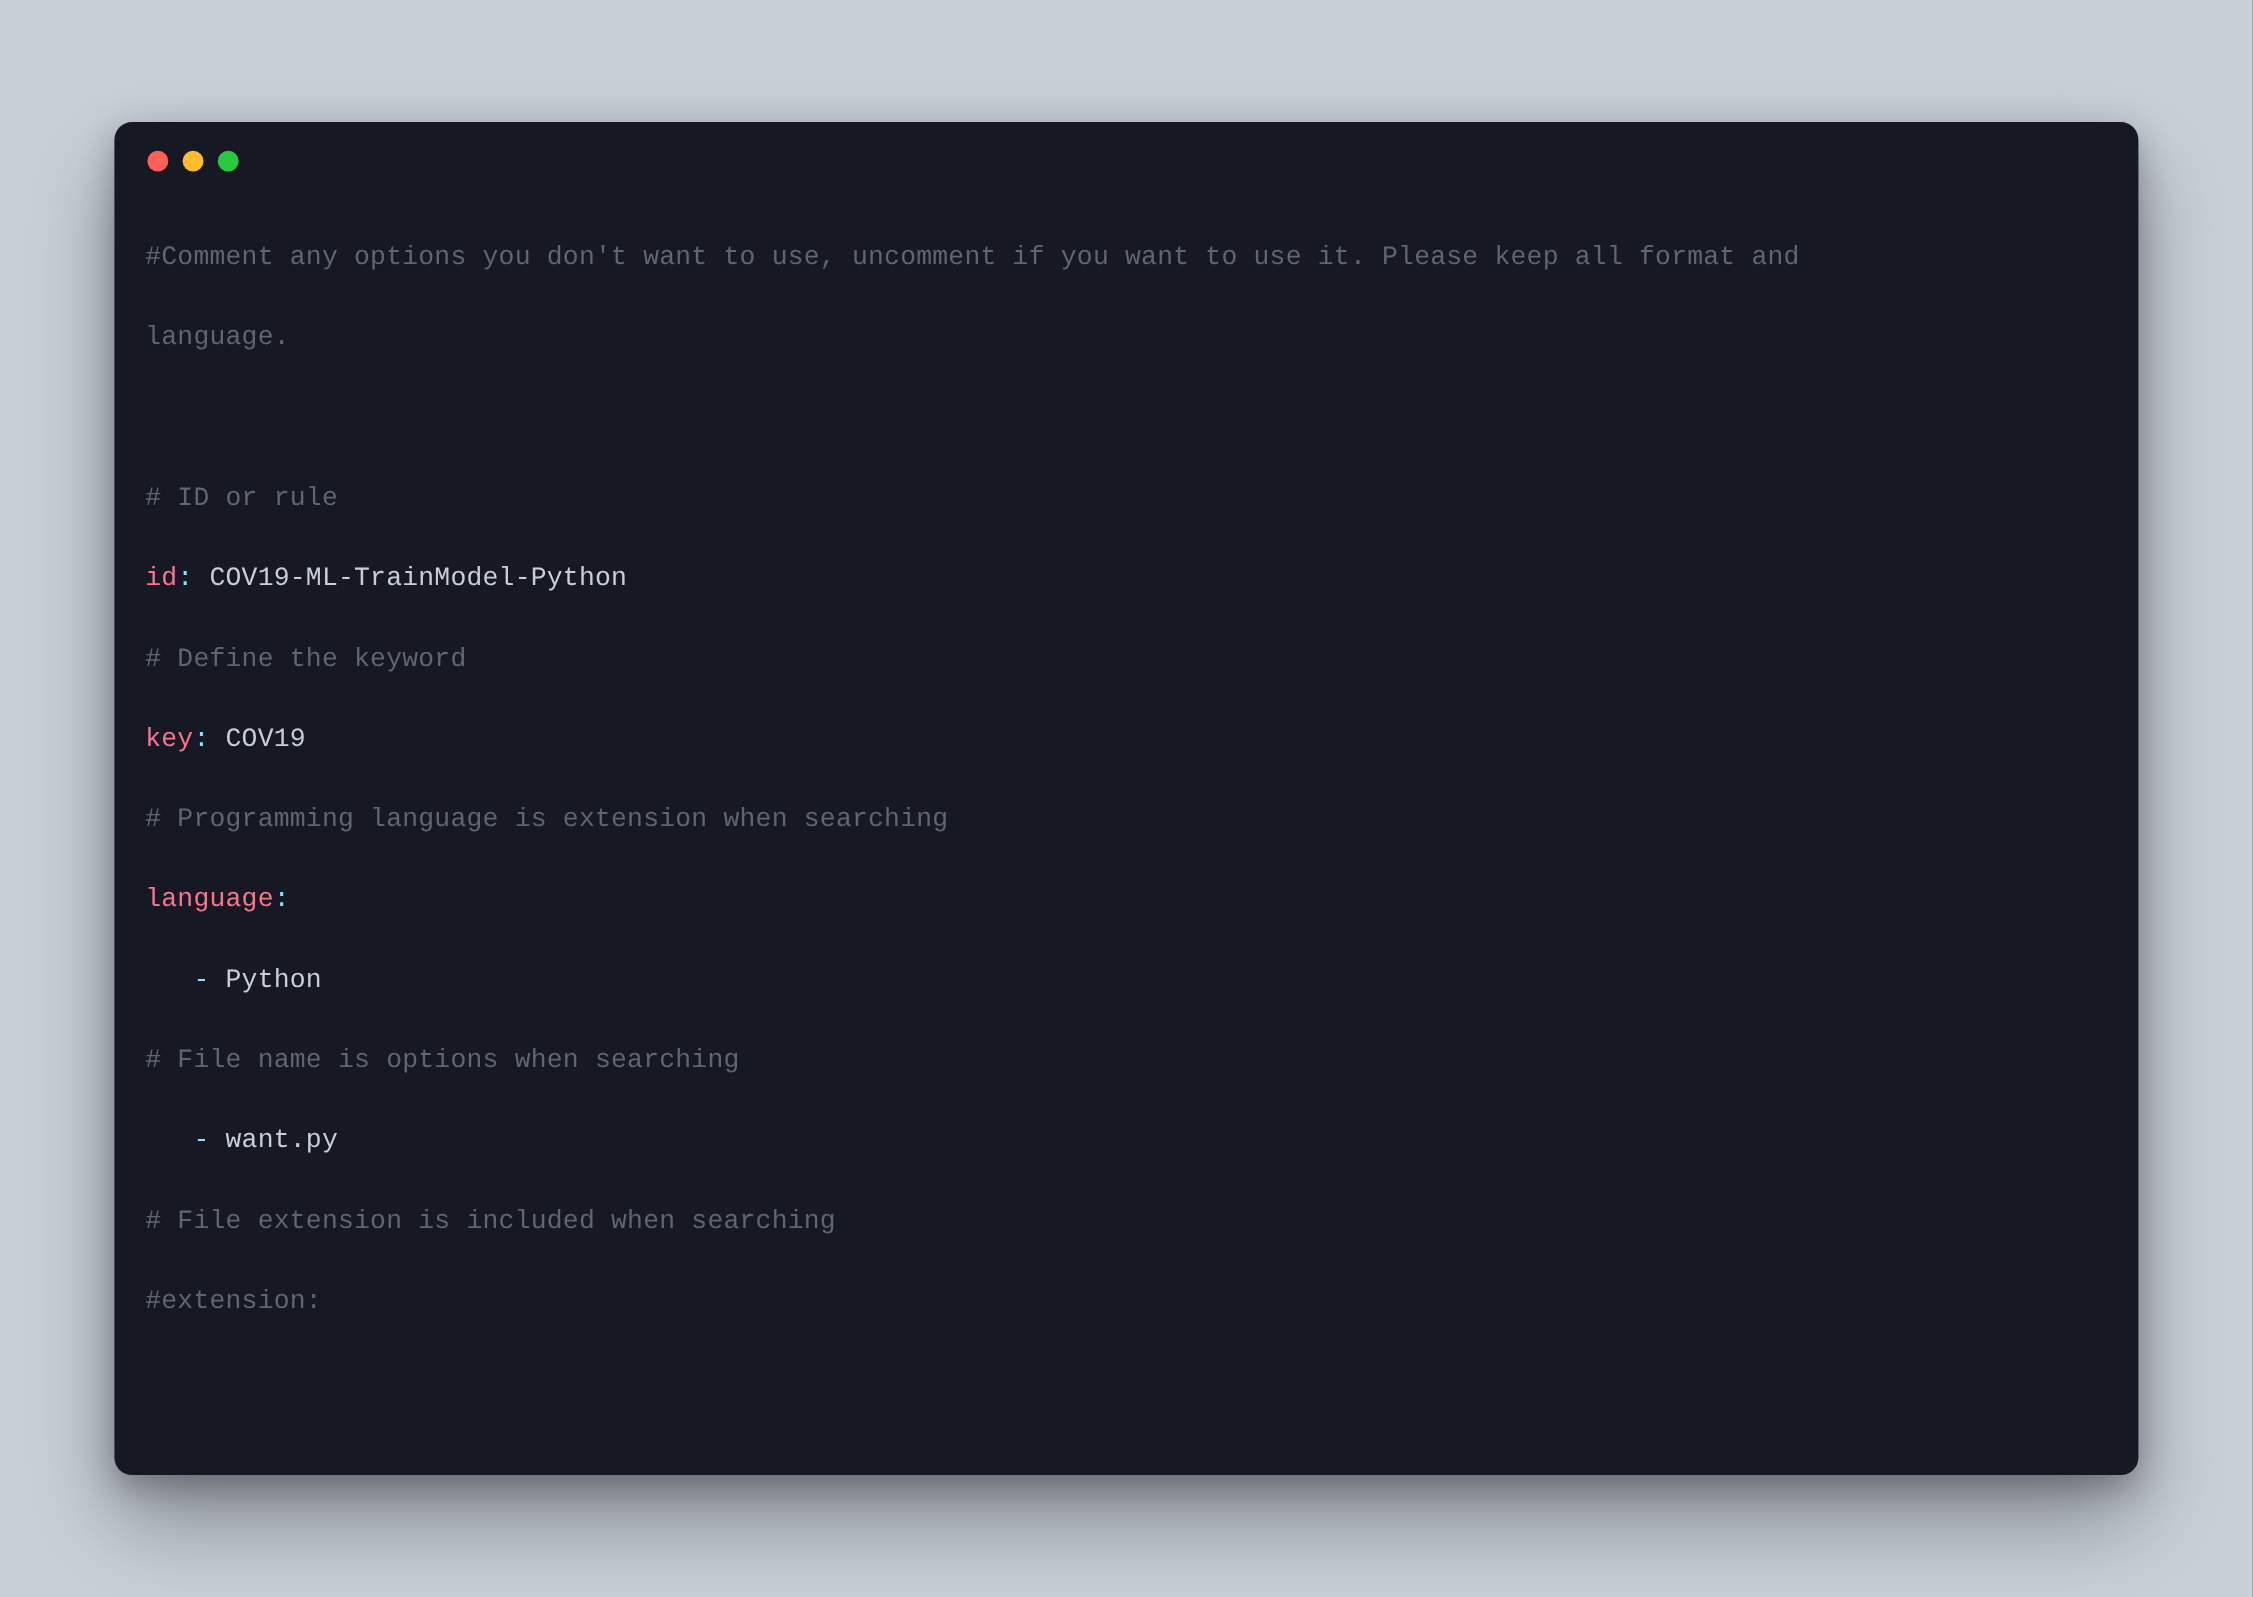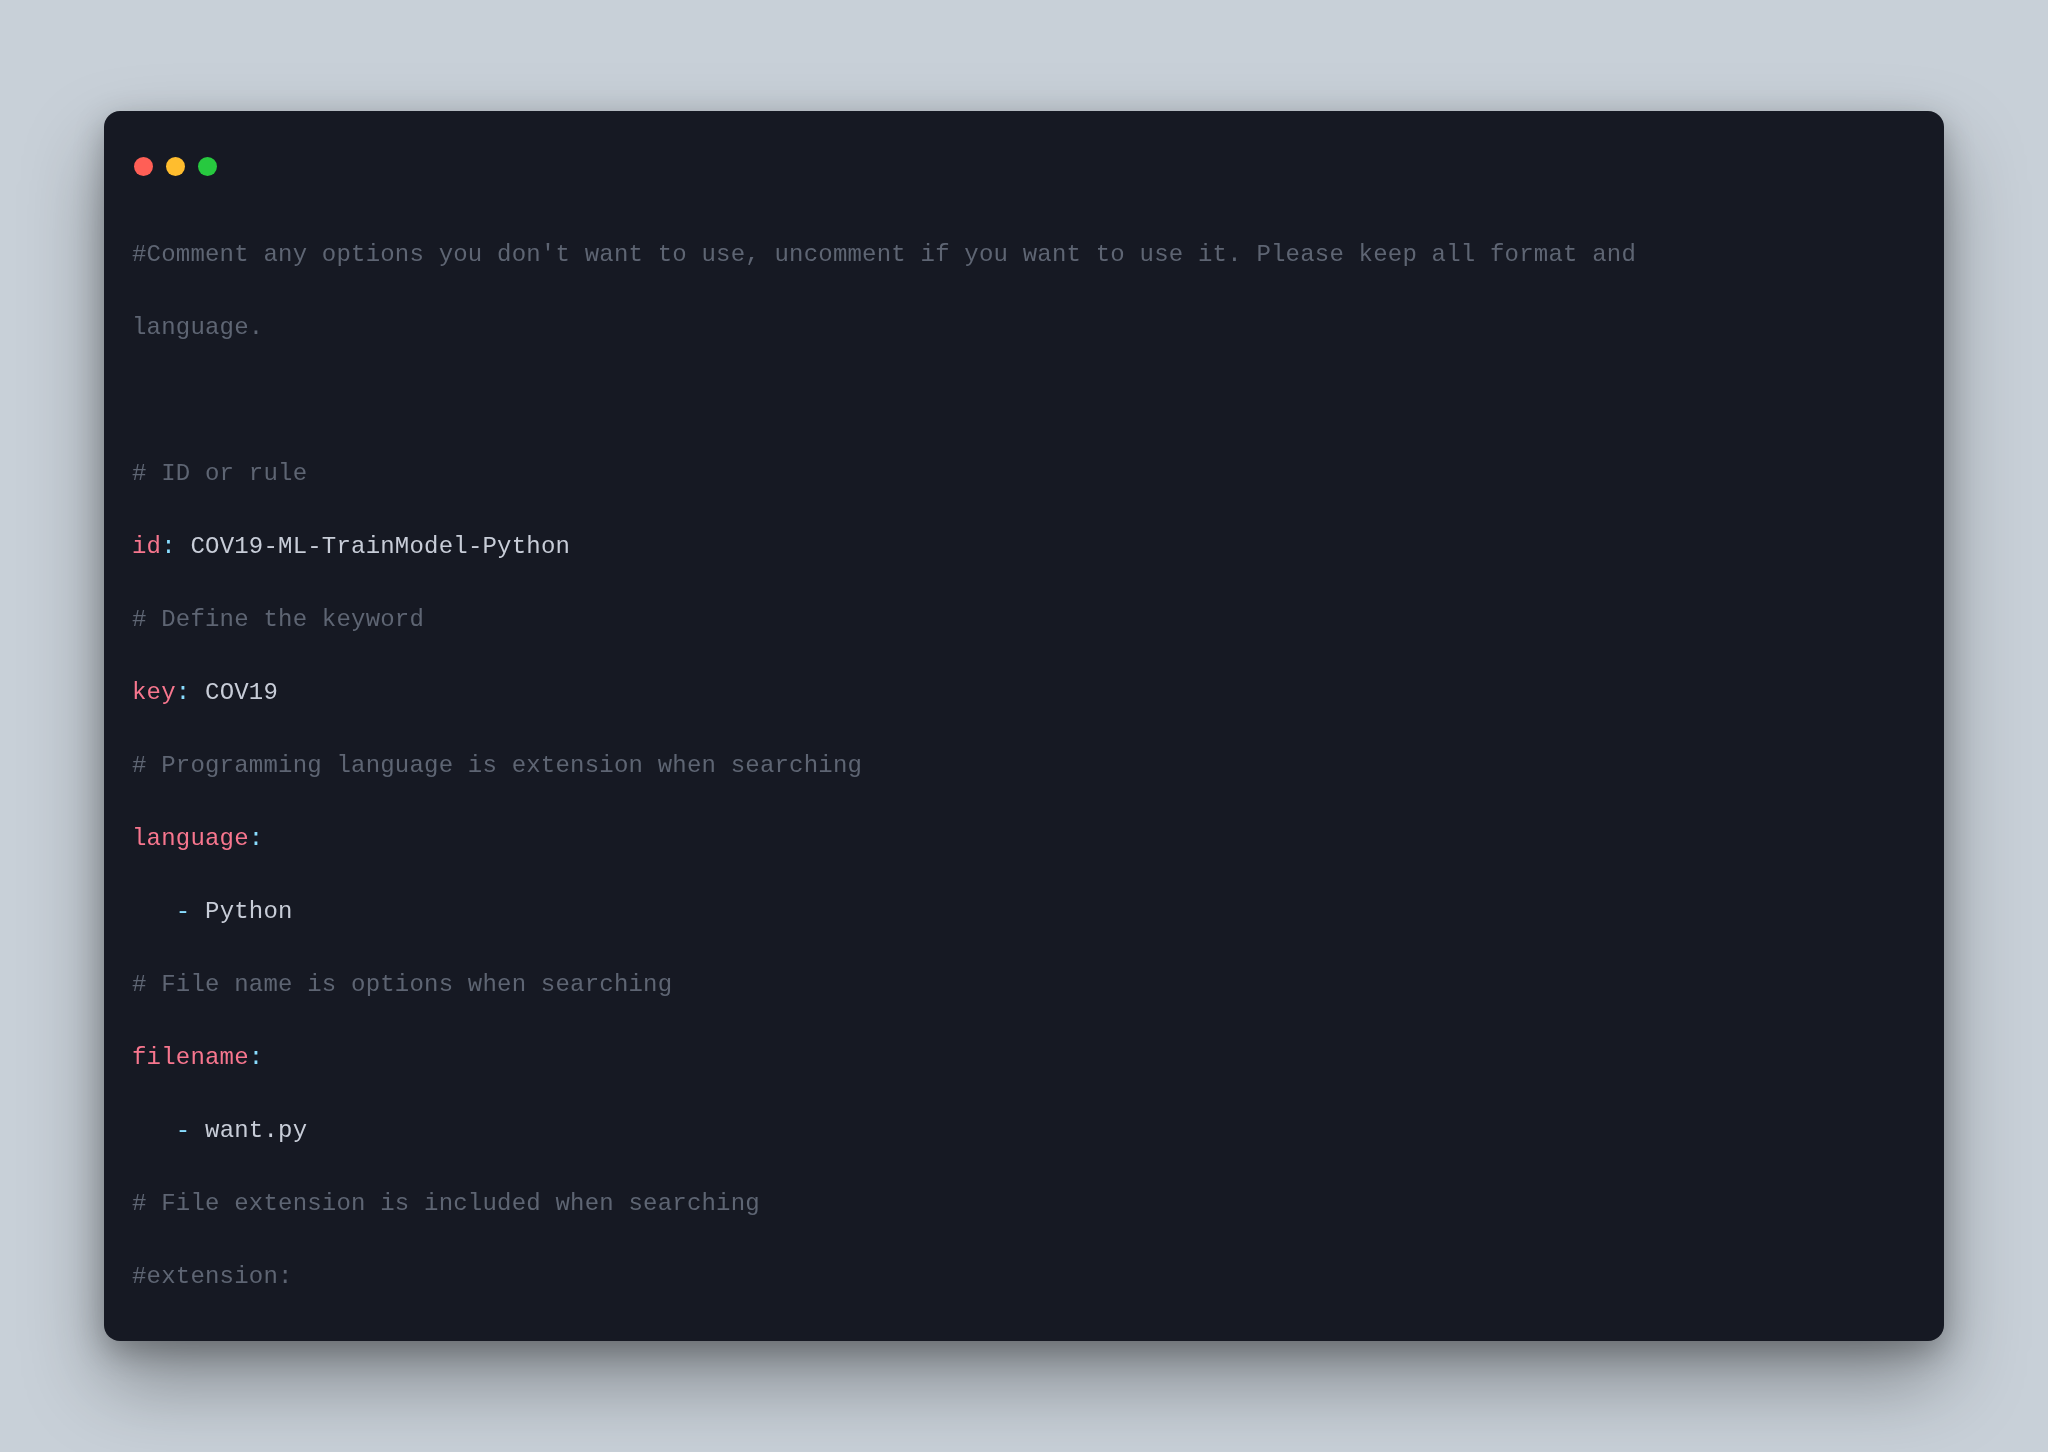--- a/index.html
+++ b/index.html
@@ -11,21 +11,21 @@
     align-items: center;
     justify-content: center;
     font-family: "SF Mono", "Menlo", "Consolas", "Liberation Mono", monospace;
   }
   .window {
     width: 1840px;
     height: 1230px;
     background: #161923;
     border-radius: 16px;
     box-shadow: 0 40px 80px rgba(0,0,0,0.35), 0 10px 30px rgba(0,0,0,0.25);
-    padding: 40px 28px 28px 28px;
+    padding: 20px 28px 28px 28px;
     overflow: hidden;
   }
   .traffic-lights {
     display: flex;
     gap: 13px;
     padding: 6px 0 24px 2px;
   }
   .tl {
     width: 19px;
     height: 19px;
@@ -62,21 +62,20 @@
 <span class="line"><span class="comment">language.</span></span>
 <span class="line"> </span>
 <span class="line"><span class="comment"># ID or rule</span></span>
 <span class="line"><span class="key">id</span><span class="colon">:</span><span class="value"> </span><span class="value">COV19-ML-TrainModel-Python</span></span>
 <span class="line"><span class="comment"># Define the keyword</span></span>
 <span class="line"><span class="key">key</span><span class="colon">:</span><span class="value"> </span><span class="value">COV19</span></span>
 <span class="line"><span class="comment"># Programming language is extension when searching</span></span>
 <span class="line"><span class="key">language</span><span class="colon">:</span></span>
 <span class="line"><span class="value">   </span><span class="dash">-</span><span class="value"> </span><span class="value">Python</span></span>
 <span class="line"><span class="comment"># File name is options when searching</span></span>
-<span class="line"><span class="key">filename</span><span class="colon">:</span></span>
 <span class="line"><span class="value">   </span><span class="dash">-</span><span class="value"> </span><span class="value">want.py</span></span>
 <span class="line"><span class="comment"># File extension is included when searching</span></span>
 <span class="line"><span class="comment">#extension:</span></span>
 
 
 
 
 
 
 

